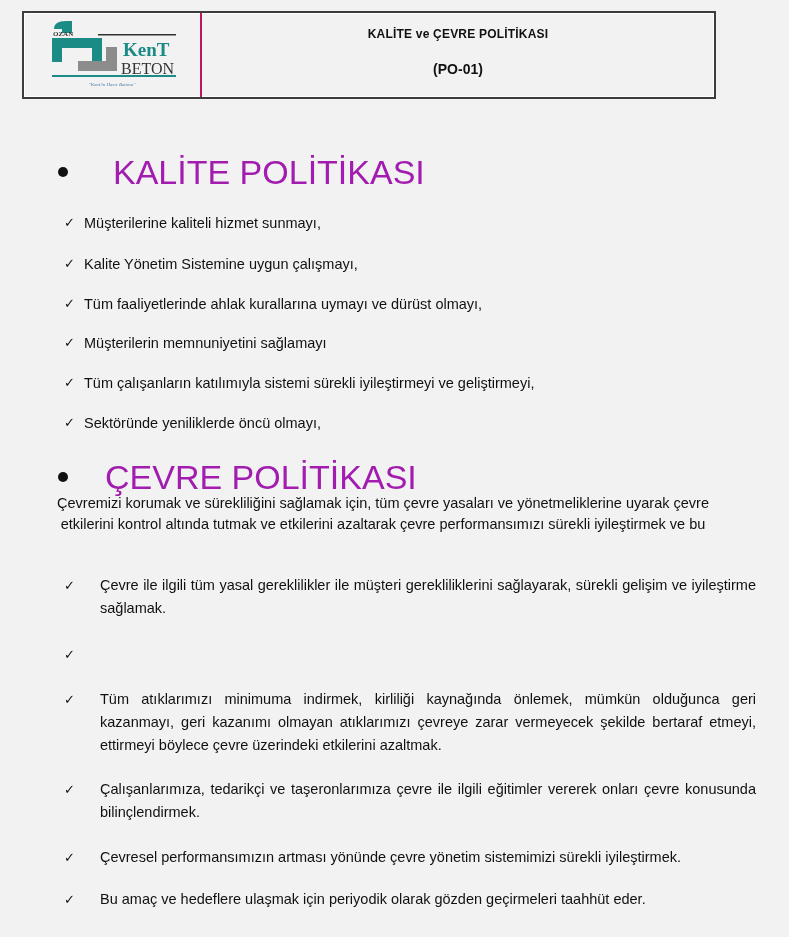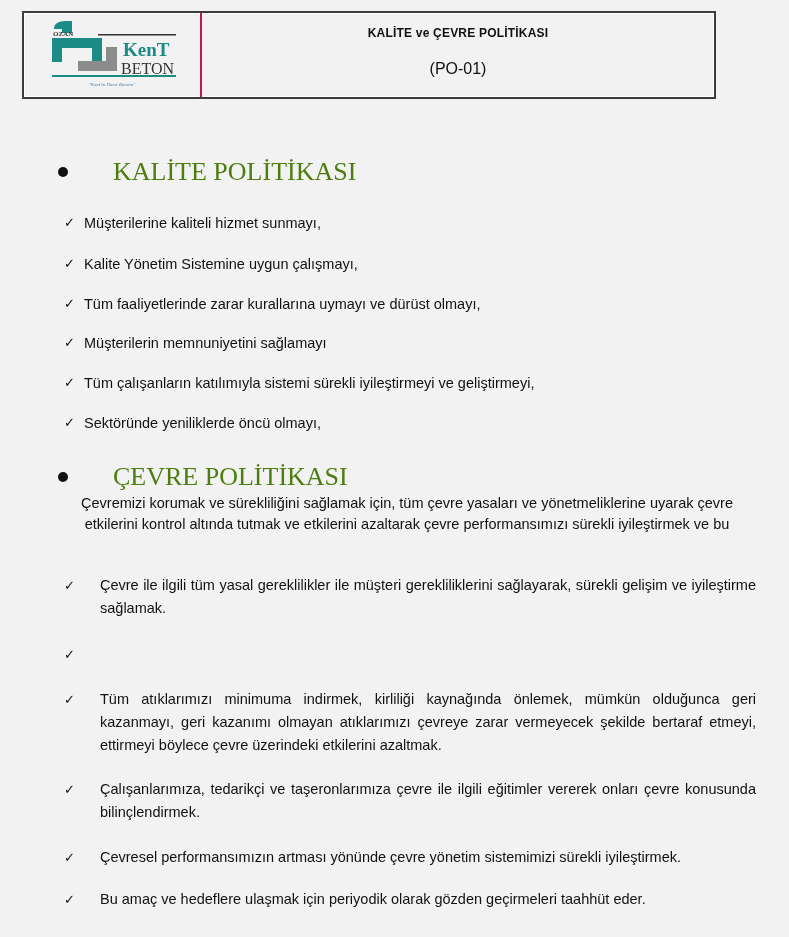--- a/index.html
+++ b/index.html
@@ -38,22 +38,22 @@
       align-items: center;
       justify-content: center;
     }
     .doc-title {
       font-size: 12px;
       font-weight: bold;
       letter-spacing: 0.2px;
       margin-top: -6px;
     }
     .doc-code {
-      font-size: 16px;
-      font-weight: normal;
+      font-size: 14px;
+      font-weight: bold;
       margin-top: 20px;
     }
     
     .logo-svg {
       position: absolute;
       left: 24px;
       top: 6px;
     }
     .logo-tagline {
       position: absolute;
@@ -62,26 +62,25 @@
       top: 69px;
       text-align: center;
       font-family: "Liberation Serif", serif;
       font-style: italic;
       font-size: 5px;
       color: #4a7fa8;
     }
 
     .section-heading {
       position: absolute;
-      font-size: 26px;
+      font-size: 34px;
       font-weight: normal;
-      color: #4d7c0f;
+      color: #a21caf;
       display: flex;
       align-items: center;
-      font-family: Liberation Serif, serif;
     }
     .bullet-dot {
       display: inline-block;
       width: 10px;
       height: 10px;
       border-radius: 50%;
       background: #111;
     }
     .heading-text {
       position: absolute;
@@ -114,21 +113,21 @@
       text-align-last: left;
       padding-left: 4px;
       margin-left: 16px;
     }
     .env-item .check-icon {
       width: 16px;
       padding-top: 0;
     }
     .intro-paragraph {
       position: absolute;
-      left: 42px;
+      left: 18px;
       top: 493px;
       width: 730px;
       font-size: 14.5px;
       line-height: 21px;
       text-align: center;
     }
   </style>
 </head>
 <body>
 
@@ -167,38 +166,38 @@
 <div class="check-item" style="top:212px;">
   <span class="check-icon">✓</span>
   <span>Müşterilerine kaliteli hizmet sunmayı,</span>
 </div>
 <div class="check-item" style="top:253px;">
   <span class="check-icon">✓</span>
   <span>Kalite Yönetim Sistemine uygun çalışmayı,</span>
 </div>
 <div class="check-item" style="top:293px;">
   <span class="check-icon">✓</span>
-  <span>Tüm faaliyetlerinde zarar kurallarına uymayı ve dürüst olmayı,</span>
+  <span>Tüm faaliyetlerinde ahlak kurallarına uymayı ve dürüst olmayı,</span>
 </div>
 <div class="check-item" style="top:332px;">
   <span class="check-icon">✓</span>
   <span>Müşterilerin memnuniyetini sağlamayı</span>
 </div>
 <div class="check-item" style="top:372px;">
   <span class="check-icon">✓</span>
   <span>Tüm çalışanların katılımıyla sistemi sürekli iyileştirmeyi ve geliştirmeyi,</span>
 </div>
 <div class="check-item" style="top:412px;">
   <span class="check-icon">✓</span>
   <span>Sektöründe yeniliklerde öncü olmayı,</span>
 </div>
 
 <div class="section-heading" style="left:58px; top:460px; height:34px; width:400px;">
   <span class="bullet-dot"></span>
-  <span class="heading-text" style="left:55px;">ÇEVRE POLİTİKASI</span>
+  <span class="heading-text" style="left:47px;">ÇEVRE POLİTİKASI</span>
 </div>
 
 <div class="intro-paragraph">
   <div>Çevremizi korumak ve sürekliliğini sağlamak için, tüm çevre yasaları ve yönetmeliklerine uyarak çevre</div>
   <div>etkilerini kontrol altında tutmak ve etkilerini azaltarak çevre performansımızı sürekli iyileştirmek ve bu</div>
 </div>
 
 <div class="env-item" style="top:574px;">
   <span class="check-icon">✓</span>
   <span class="item-text">Çevre ile ilgili tüm yasal gereklilikler ile müşteri gerekliliklerini sağlayarak, sürekli gelişim ve iyileştirme sağlamak.</span>

